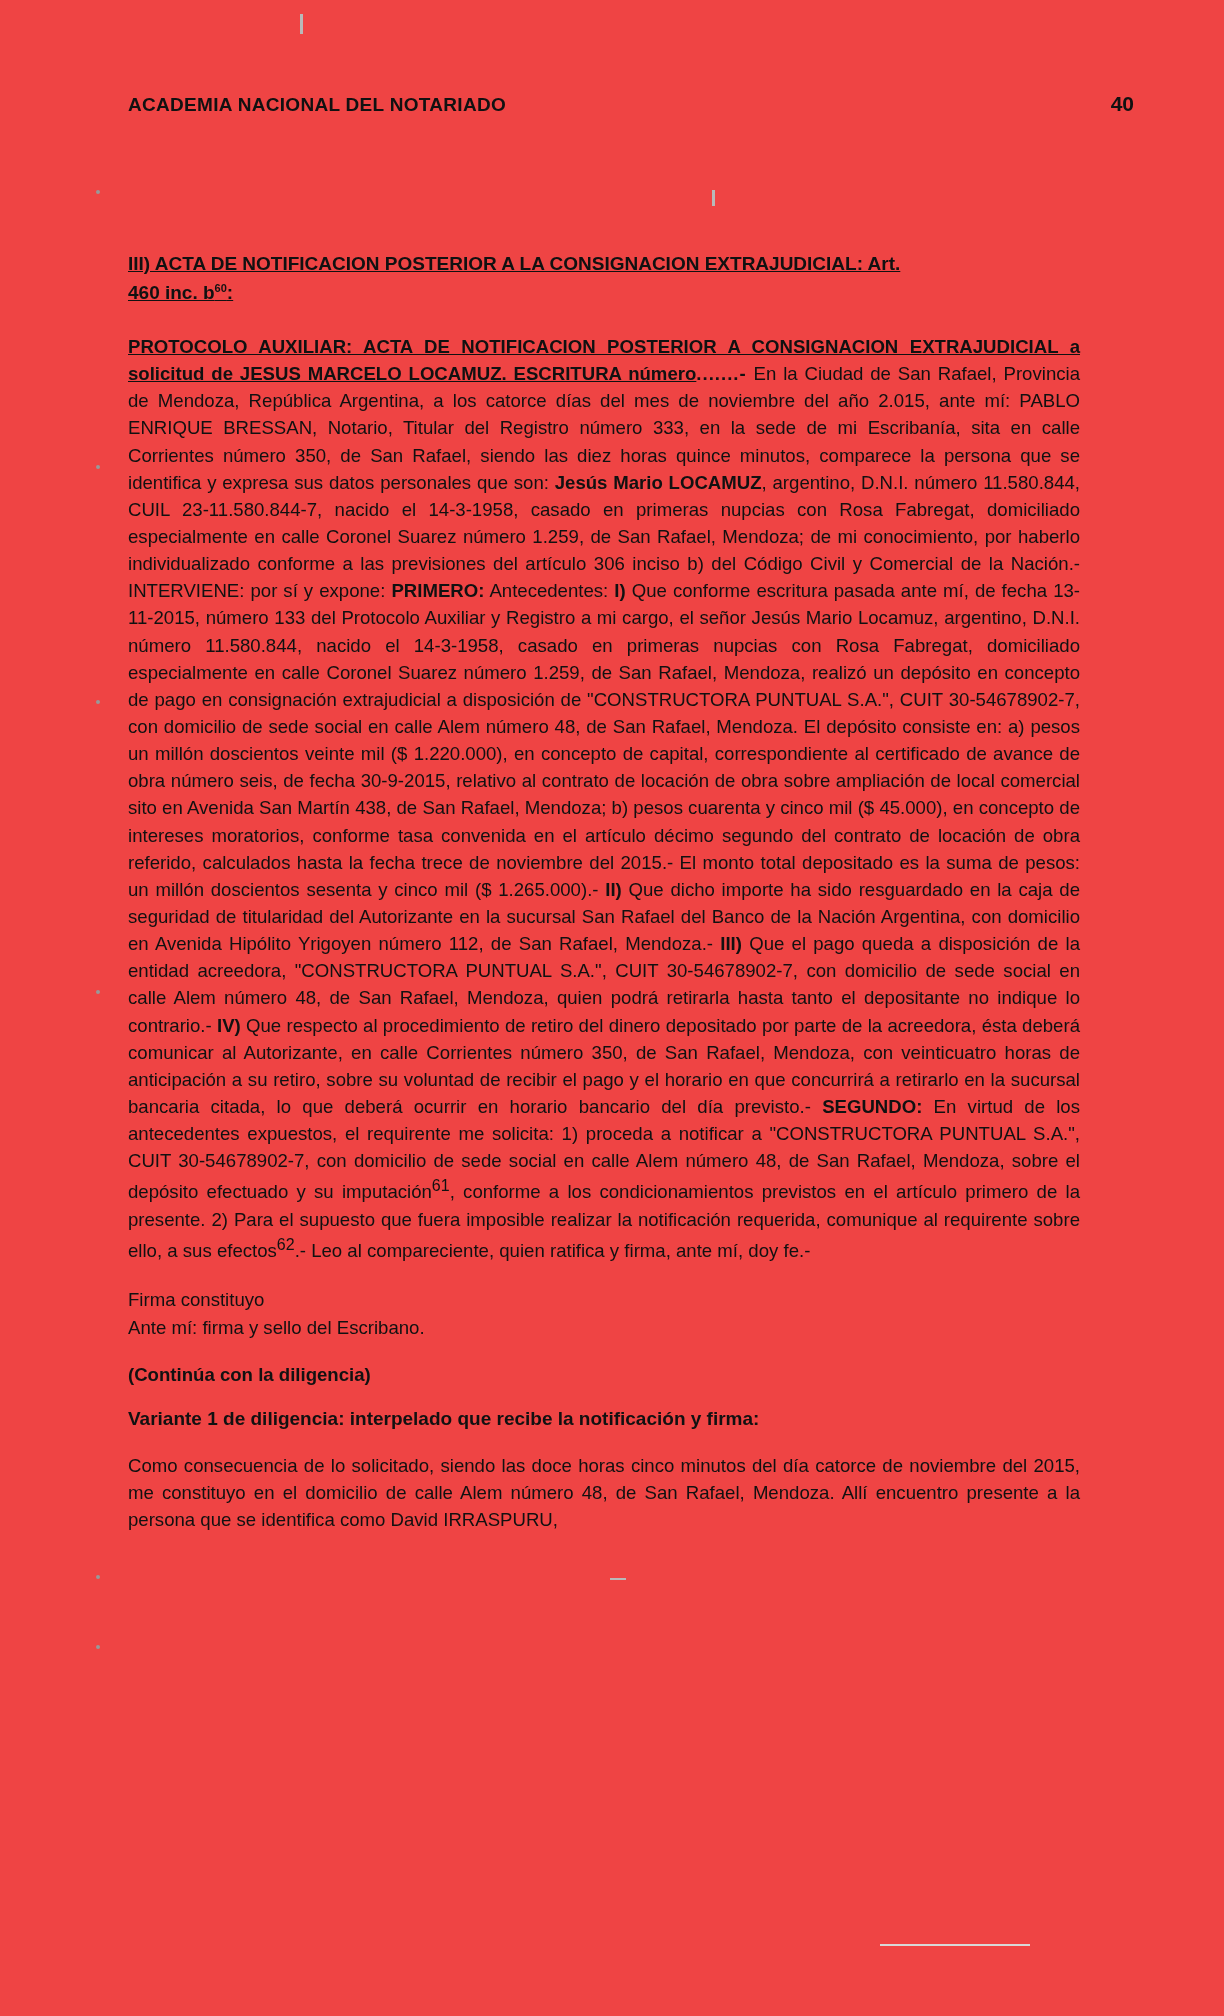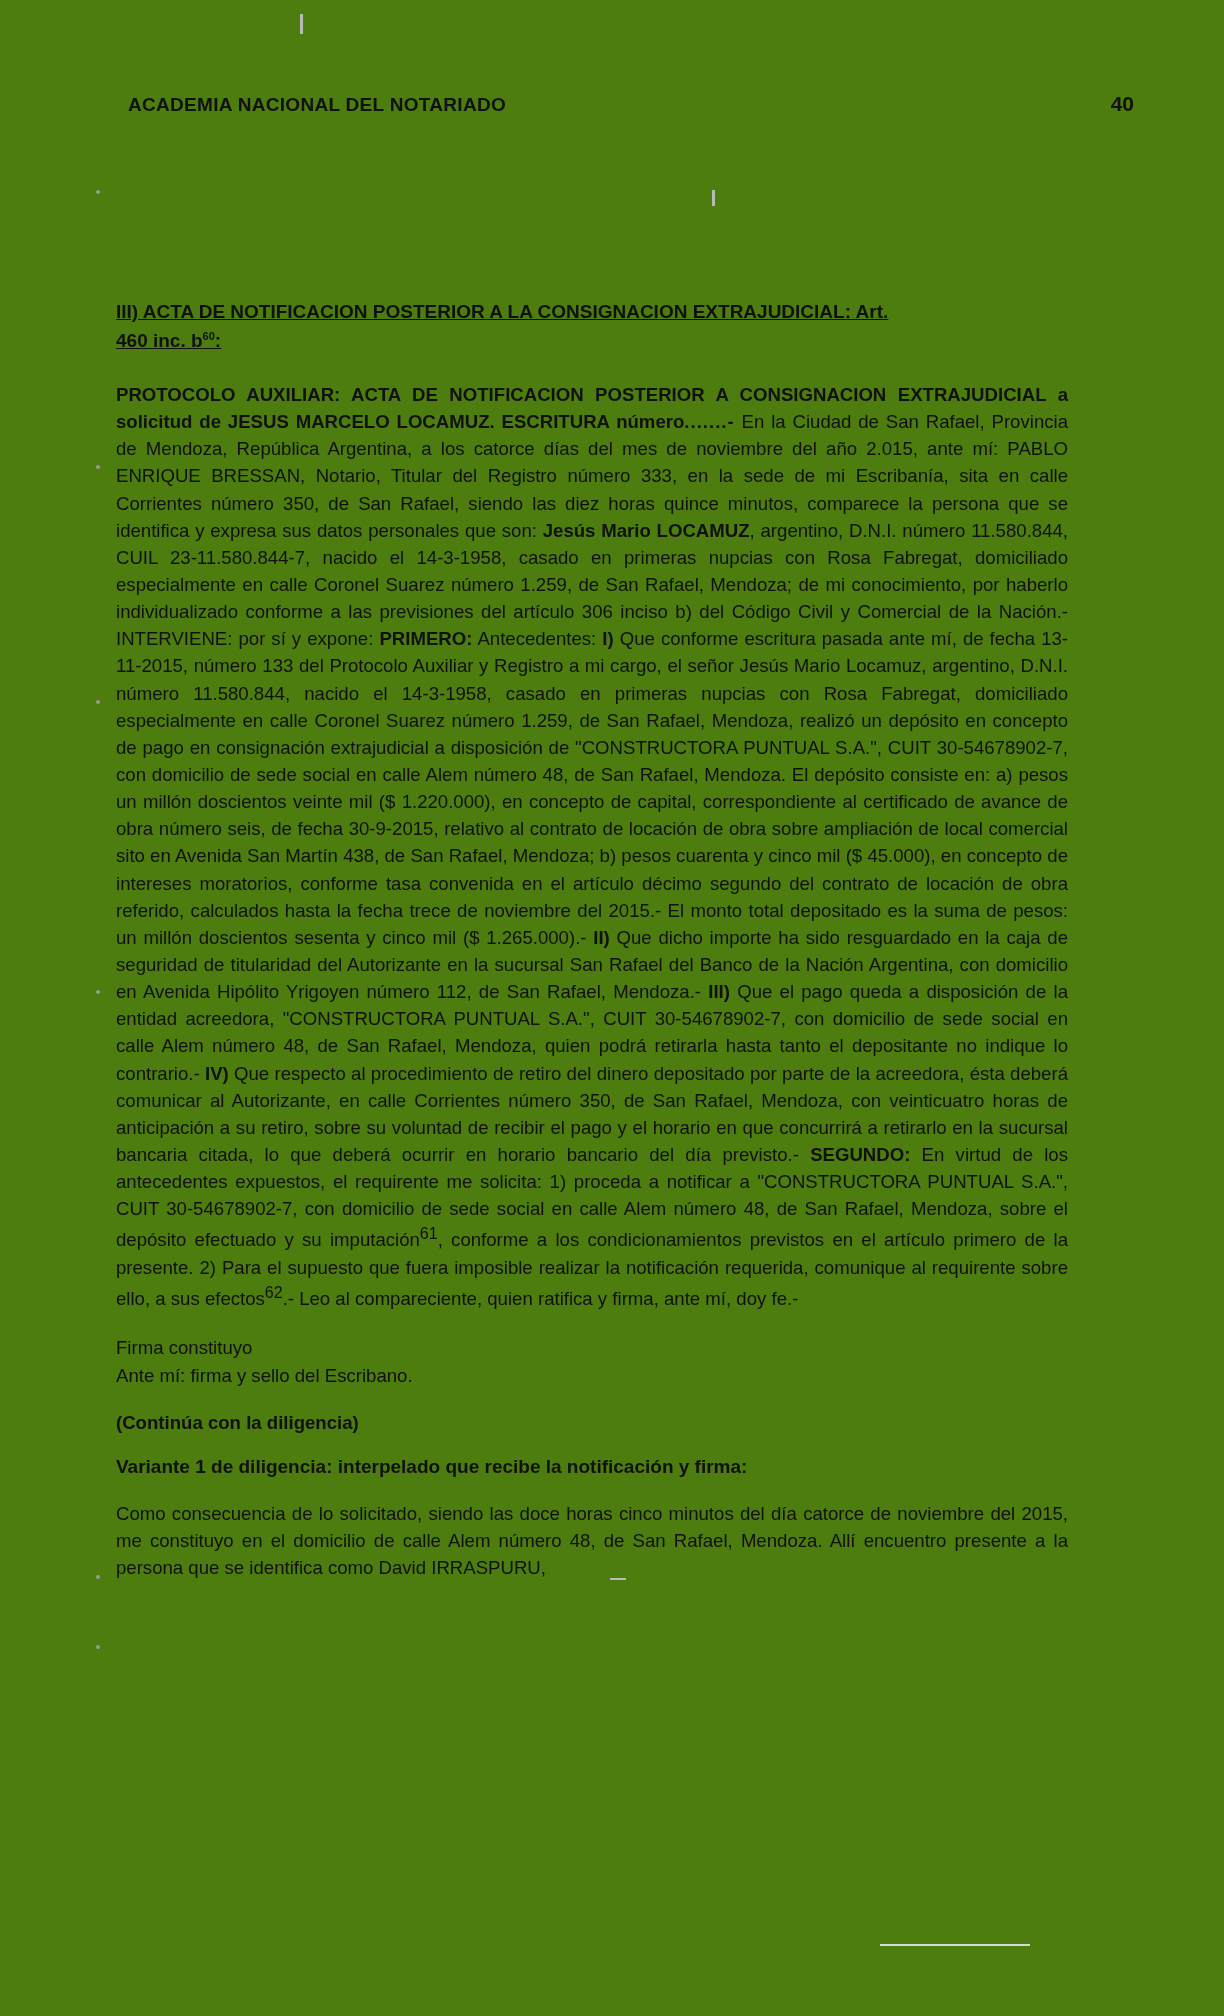--- a/index.html
+++ b/index.html
@@ -4,21 +4,21 @@
 <style>
   html, body {
     margin: 0;
     padding: 0;
     background: #ffffff;
   }
   .page {
     position: relative;
     width: 1224px;
     height: 2016px;
-    background: #4d7c0f;
+    background: #ef4444;
     font-family: "Liberation Sans", sans-serif;
     color: #111111;
     overflow: hidden;
   }
   .header {
     position: absolute;
     top: 92px;
     left: 128px;
     right: 90px;
     display: flex;
@@ -30,23 +30,22 @@
     font-weight: bold;
     letter-spacing: 0.3px;
   }
   .header-page {
     font-size: 21px;
     font-weight: bold;
   }
   .body {
     position: absolute;
     top: 250px;
-    left: 116px;
+    left: 128px;
     width: 952px;
-    margin-top: 48px;
   }
   .sec-title {
     font-size: 19px;
     font-weight: bold;
     text-decoration: underline;
     line-height: 1.5;
     margin-bottom: 26px;
   }
   .sec-title sup {
     font-size: 11px;
@@ -54,20 +53,21 @@
     vertical-align: super;
   }
   .para {
     font-size: 18.6px;
     line-height: 1.46;
     text-align: justify;
     margin: 0 0 0 0;
   }
   .lead {
     font-weight: bold;
+    text-decoration: underline;
   }
   .b { font-weight: bold; }
   .dots { font-weight: bold; letter-spacing: 1px; }
   .sup {
     font-size: 16px;
     vertical-align: super;
   }
   .block-gap { height: 22px; }
   .sig {
     font-size: 18.6px;

